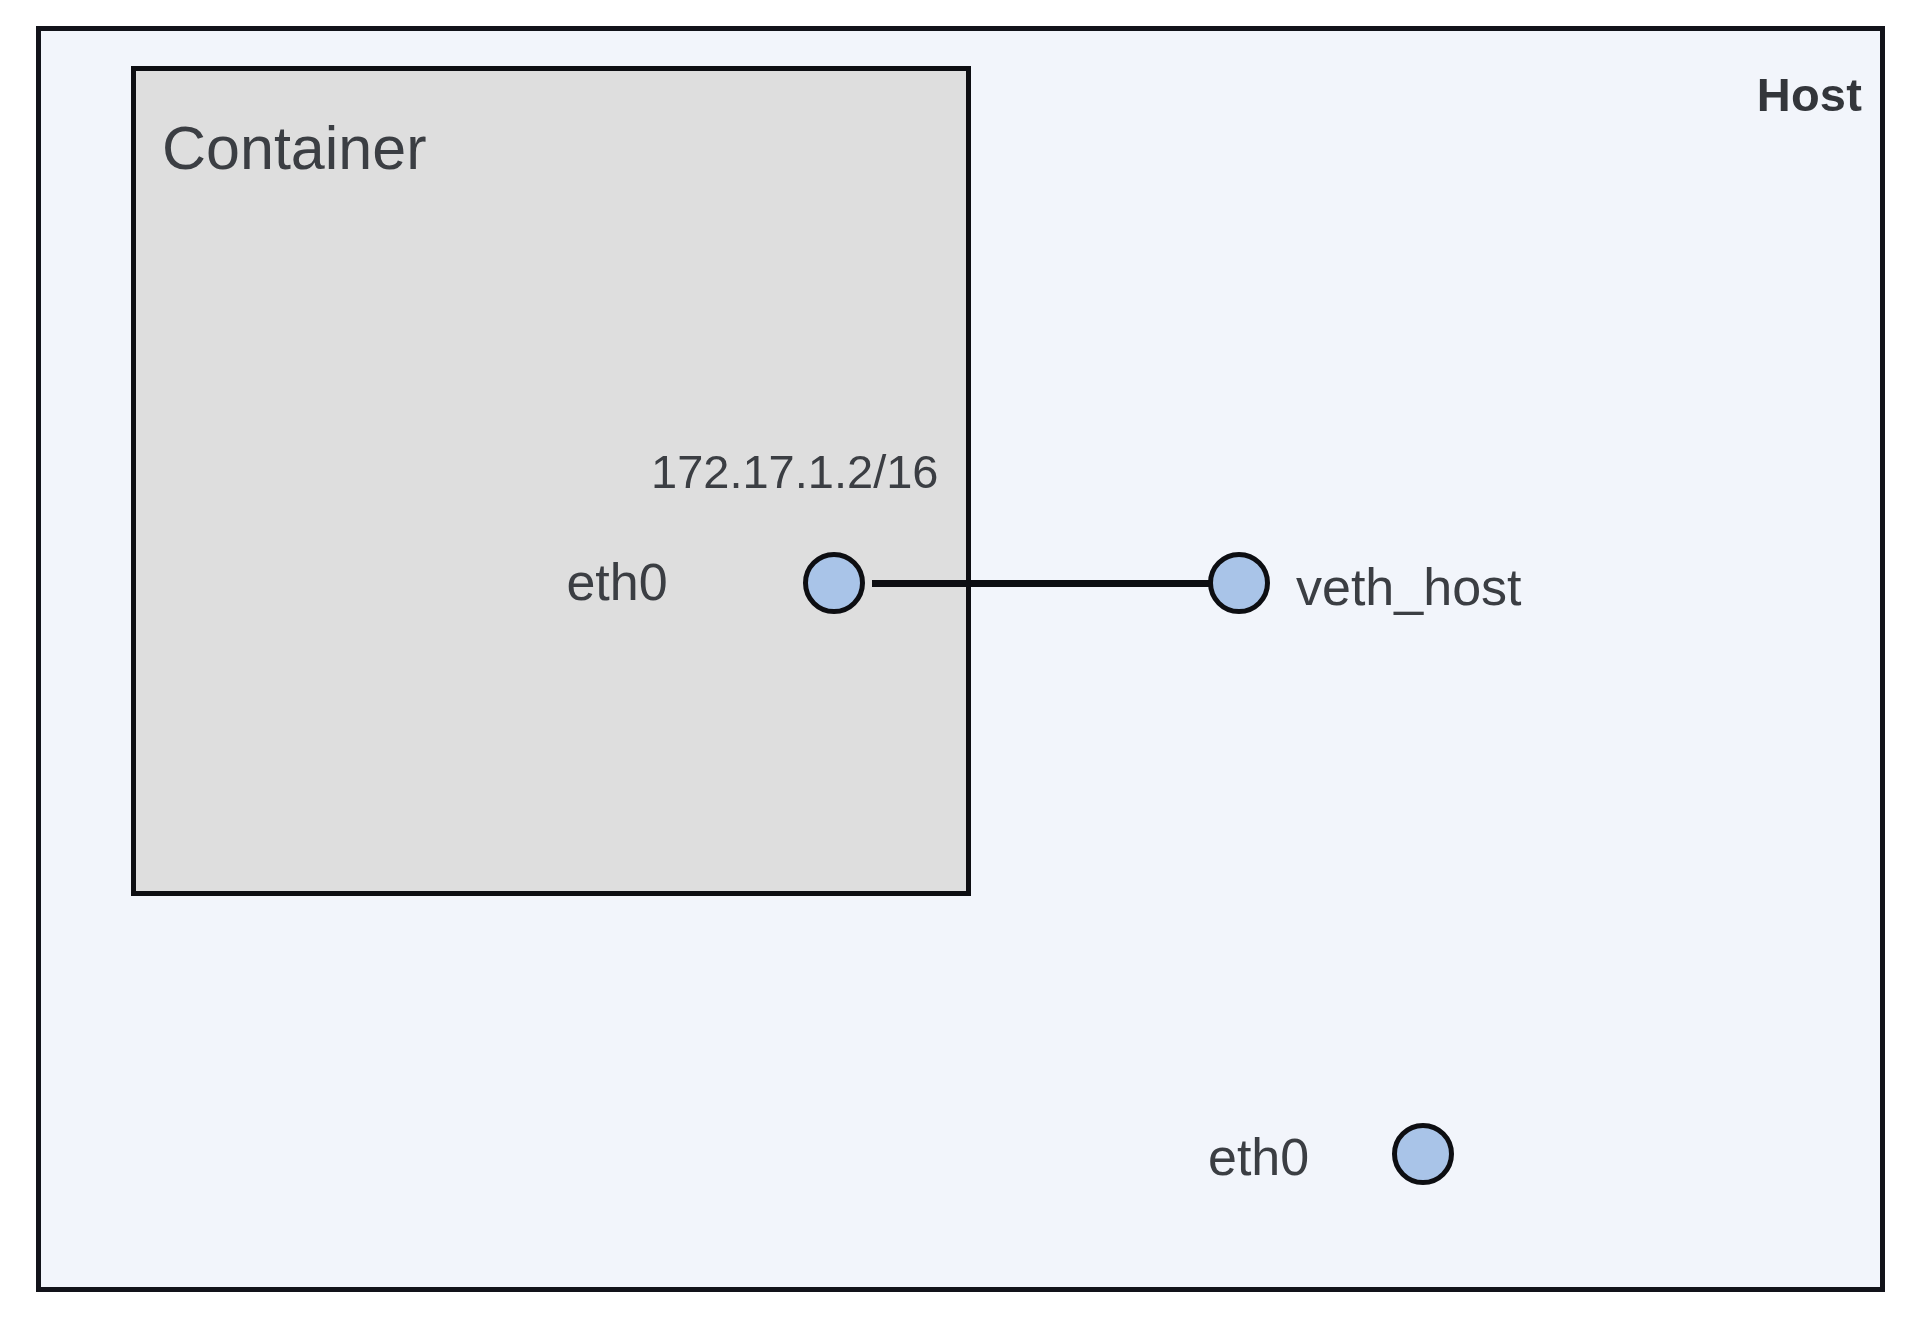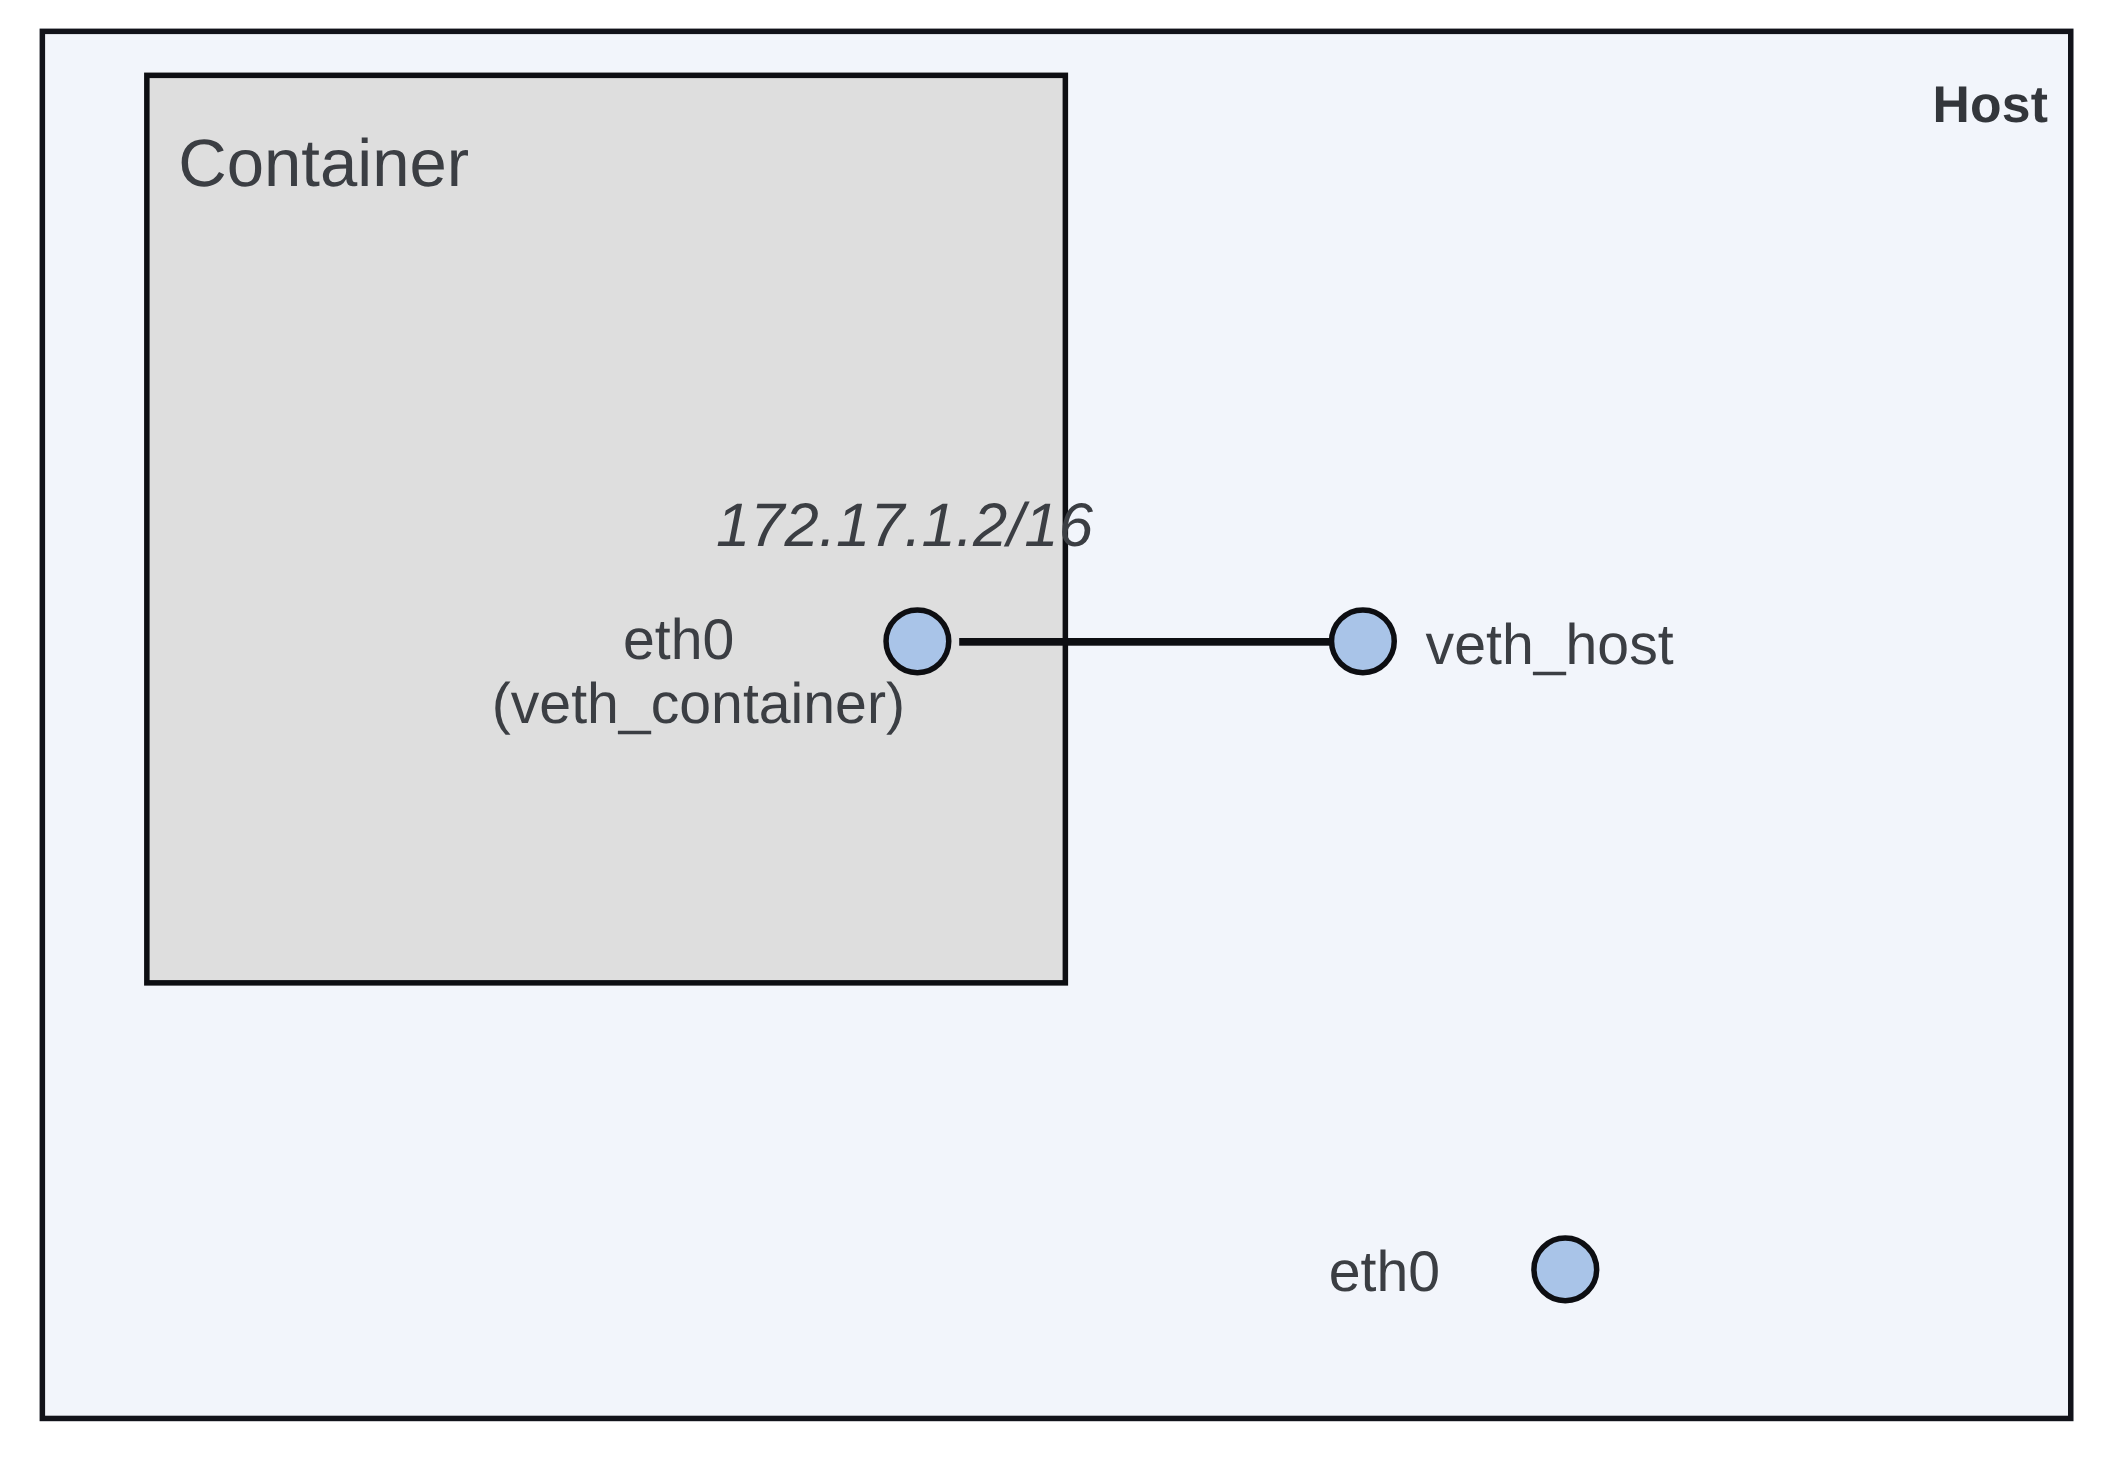--- a/index.html
+++ b/index.html
@@ -87,23 +87,22 @@
   .lbl {
     position: absolute;
     color: #3b3e43;
     font-size: 52px;
     white-space: nowrap;
     line-height: 1.12;
   }
   .lbl-ip {
     left: 651px;
     top: 446px;
-    font-size: 56px;
+    font-size: 47px;
     text-align: left;
-    font-style: italic;
   }
   .lbl-eth0-container {
     left: 447px;
     top: 553px;
     width: 340px;
     text-align: center;
   }
   .lbl-eth0-container .line2 { display: block; }
   .lbl-veth-host {
     left: 1296px;
@@ -126,21 +125,20 @@
   <div class="container-box"></div>
 
   <div class="container-label">Container</div>
 
   <div class="link-line"></div>
 
   <div class="lbl lbl-ip">172.17.1.2/16</div>
 
   <div class="lbl lbl-eth0-container">
     <span class="line1">eth0</span>
-    <span class="line2">(veth_container)</span>
   </div>
   <div class="node node-eth0-container"></div>
 
   <div class="node node-veth-host"></div>
   <div class="lbl lbl-veth-host">veth_host</div>
 
   <div class="lbl lbl-eth0-host">eth0</div>
   <div class="node node-eth0-host"></div>
 
 </div>

